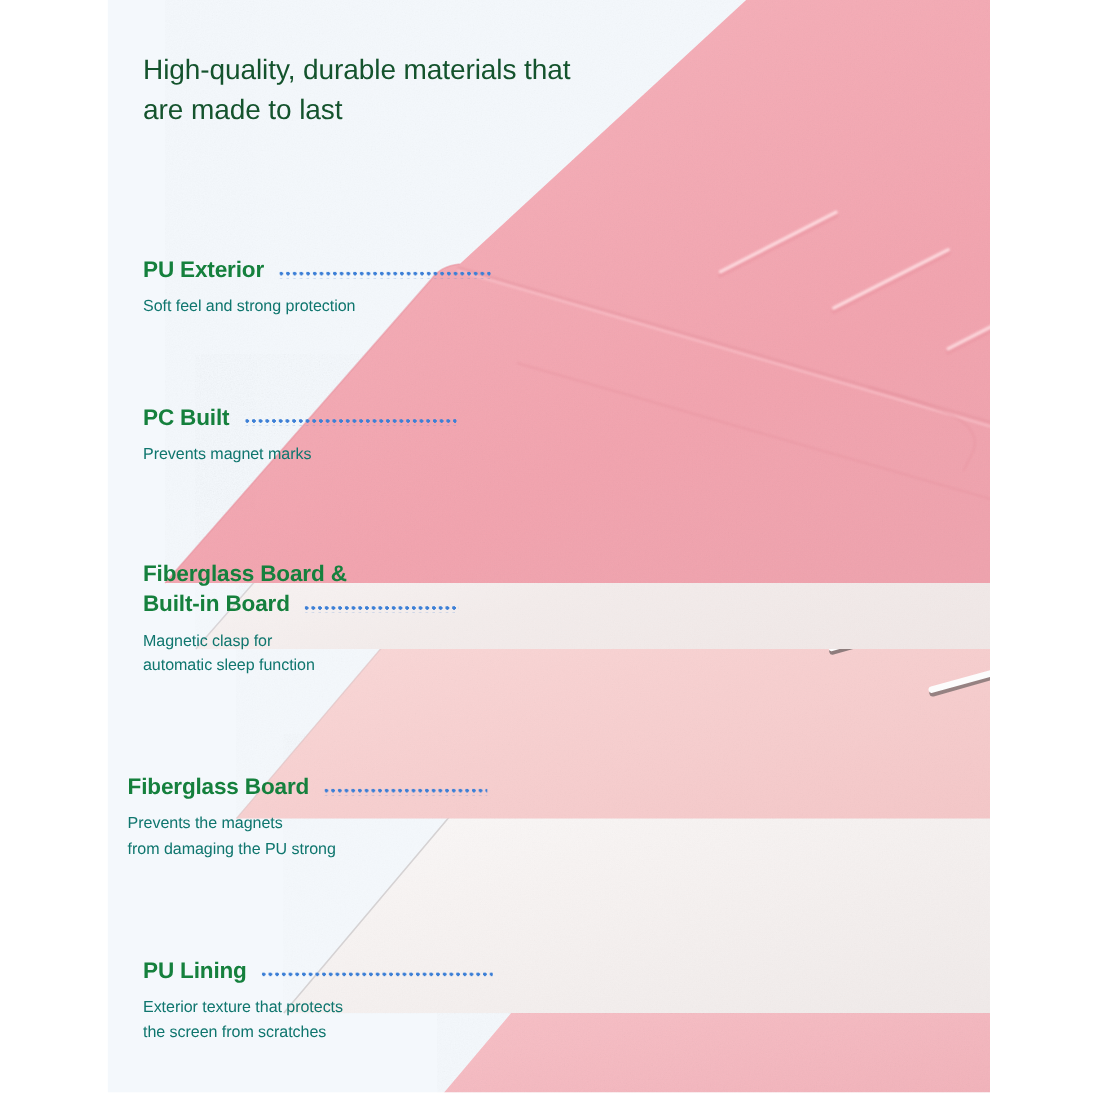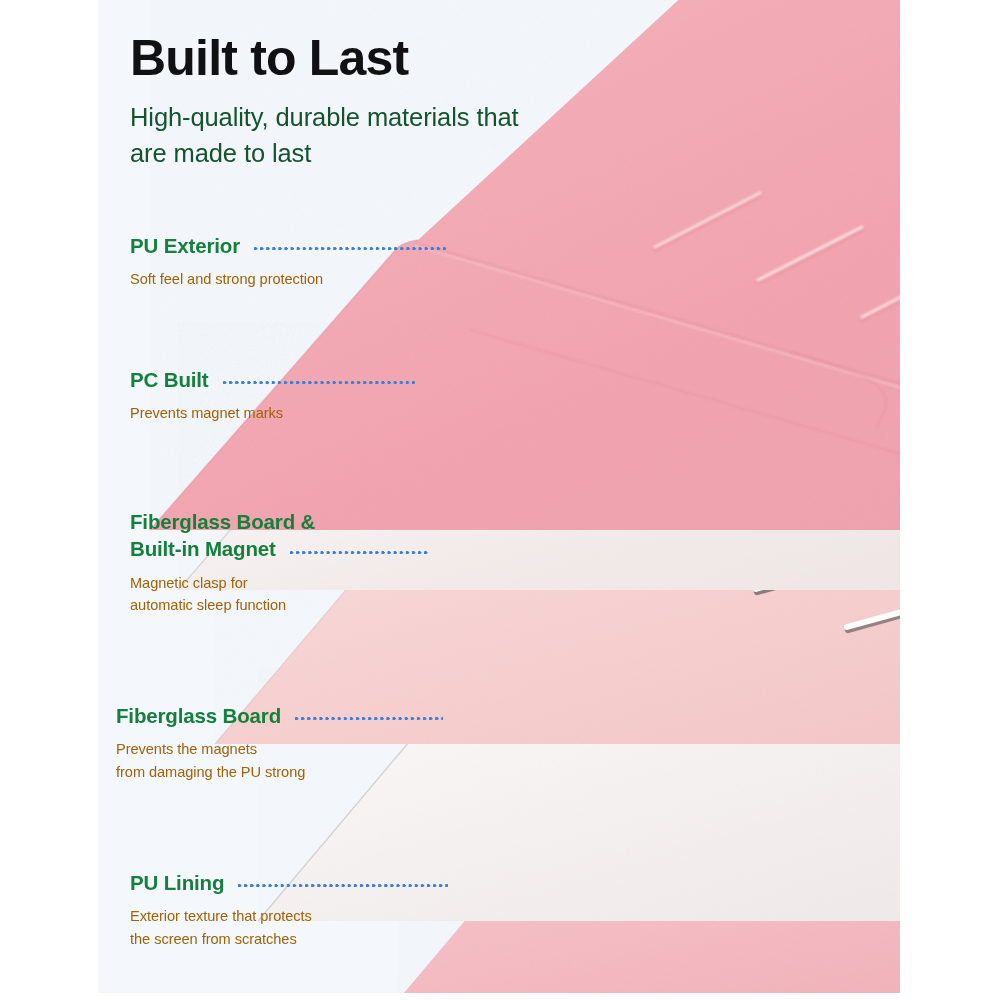--- a/index.html
+++ b/index.html
@@ -82,21 +82,21 @@
     margin-bottom: 4px;
     background-image: radial-gradient(circle at 1.6px 1.6px, #3c7fd6 1.55px, rgba(0,0,0,0) 1.8px);
     background-size: 6.1px 6px;
     background-repeat: repeat-x;
     background-position: 0 3px;
   }
   .callout-desc {
     margin-top: 9px;
     font-size: 14.6px;
     line-height: 1.52;
-    color: #a16207;
+    color: #0f766e;
     letter-spacing: -0.05px;
     white-space: pre-line;
   }
 
   
   #callout-0 { left: 130px; top: 232px; }
   #callout-0 .leader { width: 192px; }
 
   #callout-1 { left: 130px; top: 366px; }
   #callout-1 .leader { width: 192px; }
@@ -295,21 +295,20 @@
           </g>
         </g>
 
         <path d="M 790 352 Q 866 372 880 388 Q 890 400 884 412 L 876 428" fill="none" stroke="#e48f9b" stroke-width="2" opacity="0.35" filter="url(#blurXS)"></path>
       </g>
 
     </g>
   </svg>
 
   <div id="heading-block">
-    <h1 id="page-title">Built to Last</h1>
     <p id="page-subtitle">High-quality, durable materials that are made to last</p>
   </div>
 
   <div class="callout" id="callout-0">
     <div class="callout-title-wrap">
       <div class="callout-title">PU Exterior</div>
       <div class="leader"></div>
     </div>
     <div class="callout-desc">Soft feel and strong protection</div>
   </div>
@@ -318,21 +317,21 @@
     <div class="callout-title-wrap">
       <div class="callout-title">PC Built</div>
       <div class="leader"></div>
     </div>
     <div class="callout-desc">Prevents magnet marks</div>
   </div>
 
   <div class="callout" id="callout-2">
     <div class="callout-title">Fiberglass Board &amp;</div>
     <div class="title-line2row">
-      <div class="callout-title">Built-in Magnet</div>
+      <div class="callout-title">Built-in Board</div>
       <div class="leader"></div>
     </div>
     <div class="callout-desc">Magnetic clasp for
 automatic sleep function</div>
   </div>
 
   <div class="callout" id="callout-3">
     <div class="callout-title-wrap">
       <div class="callout-title">Fiberglass Board</div>
       <div class="leader"></div>

